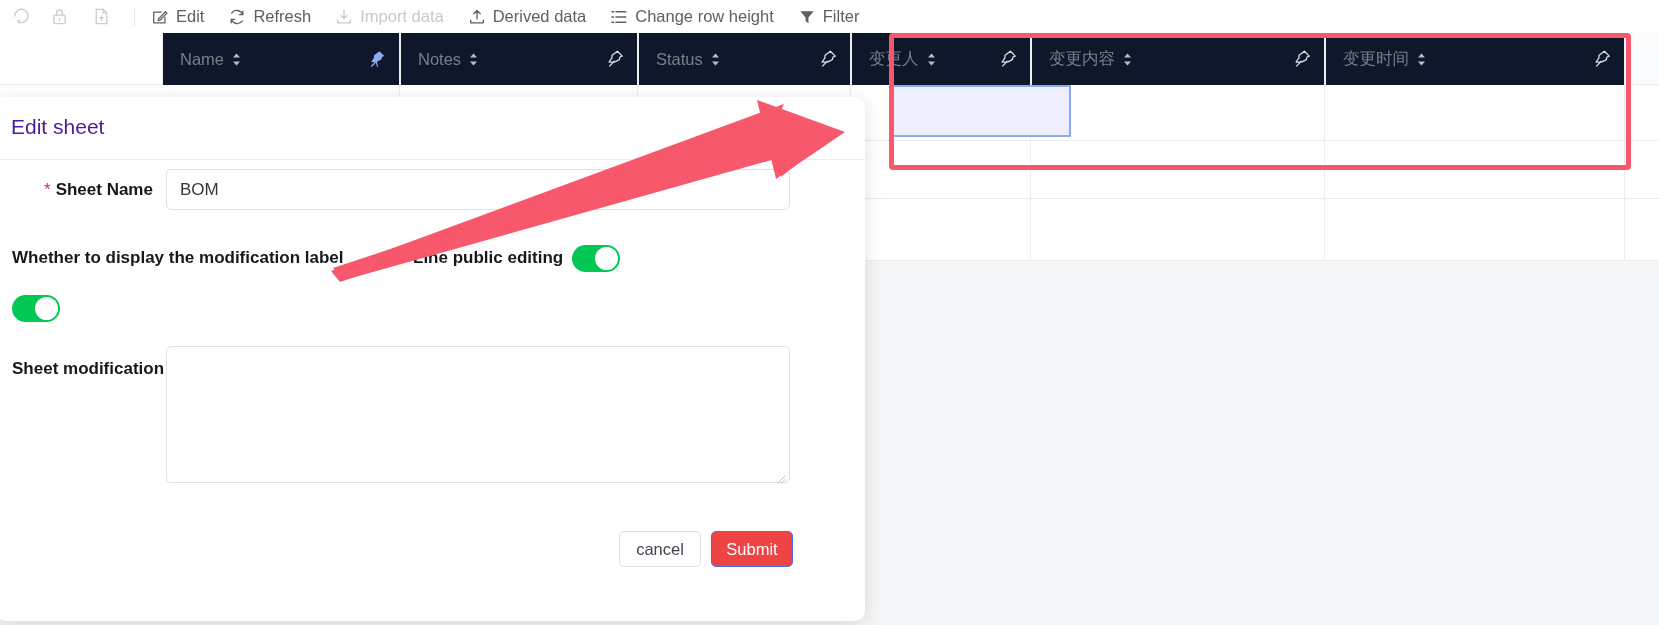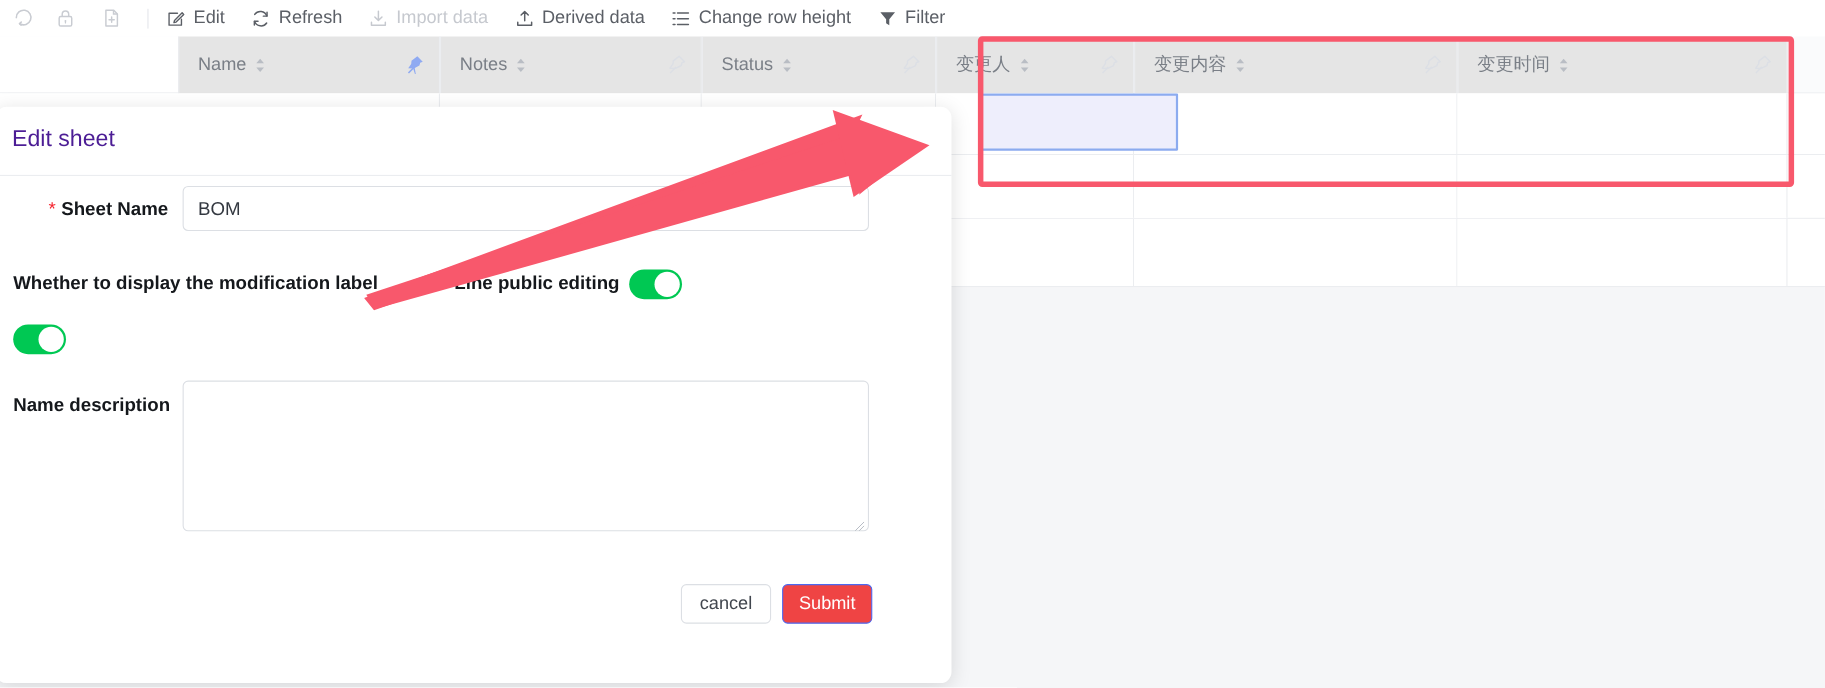--- a/index.html
+++ b/index.html
@@ -64,21 +64,21 @@
     border-bottom: 1px solid #ebedf0;
     display: flex;
   }
   .gutter-col {
     width: 162px; height: 52px;
     background: #ffffff;
     border-bottom: 1px solid #ebedf0;
   }
   .col-head {
     height: 52px;
-    background: #e5e5e5;
+    background: #0f172a;
     border-right: 1px solid #ebedf0;
     border-left: 1px solid #ebedf0;
     display: flex;
     align-items: center;
     padding: 0 13px 0 17px;
     position: relative;
   }
   .col-head .title {
     font-size: 16.5px;
     color: #7a7f87;
@@ -492,21 +492,21 @@
           <div class="knob"></div>
         </div>
 
         <div class="field-label" style="left:417px; top:88px;">Line public editing</div>
         <div class="switch" style="left:576px; top:85px;">
           <div class="knob"></div>
         </div>
       </div>
 
       <div class="field-row">
-        <div class="field-label" style="left:16px; top:199px;">Name description</div>
+        <div class="field-label" style="left:16px; top:199px;">Sheet modification</div>
         <div class="textarea-box" style="left:170px; top:186px; width:624px; height:137px;">
           <span class="textarea-resizer">
             <svg width="9" height="9" viewBox="0 0 10 10">
                 <path d="M9.5 0.5 L0.5 9.5 M9.5 4.5 L4.5 9.5" stroke="#b7bcc4" stroke-width="1"></path>
               </svg>
           </span>
         </div>
       </div>
 
       <div class="field-row">

